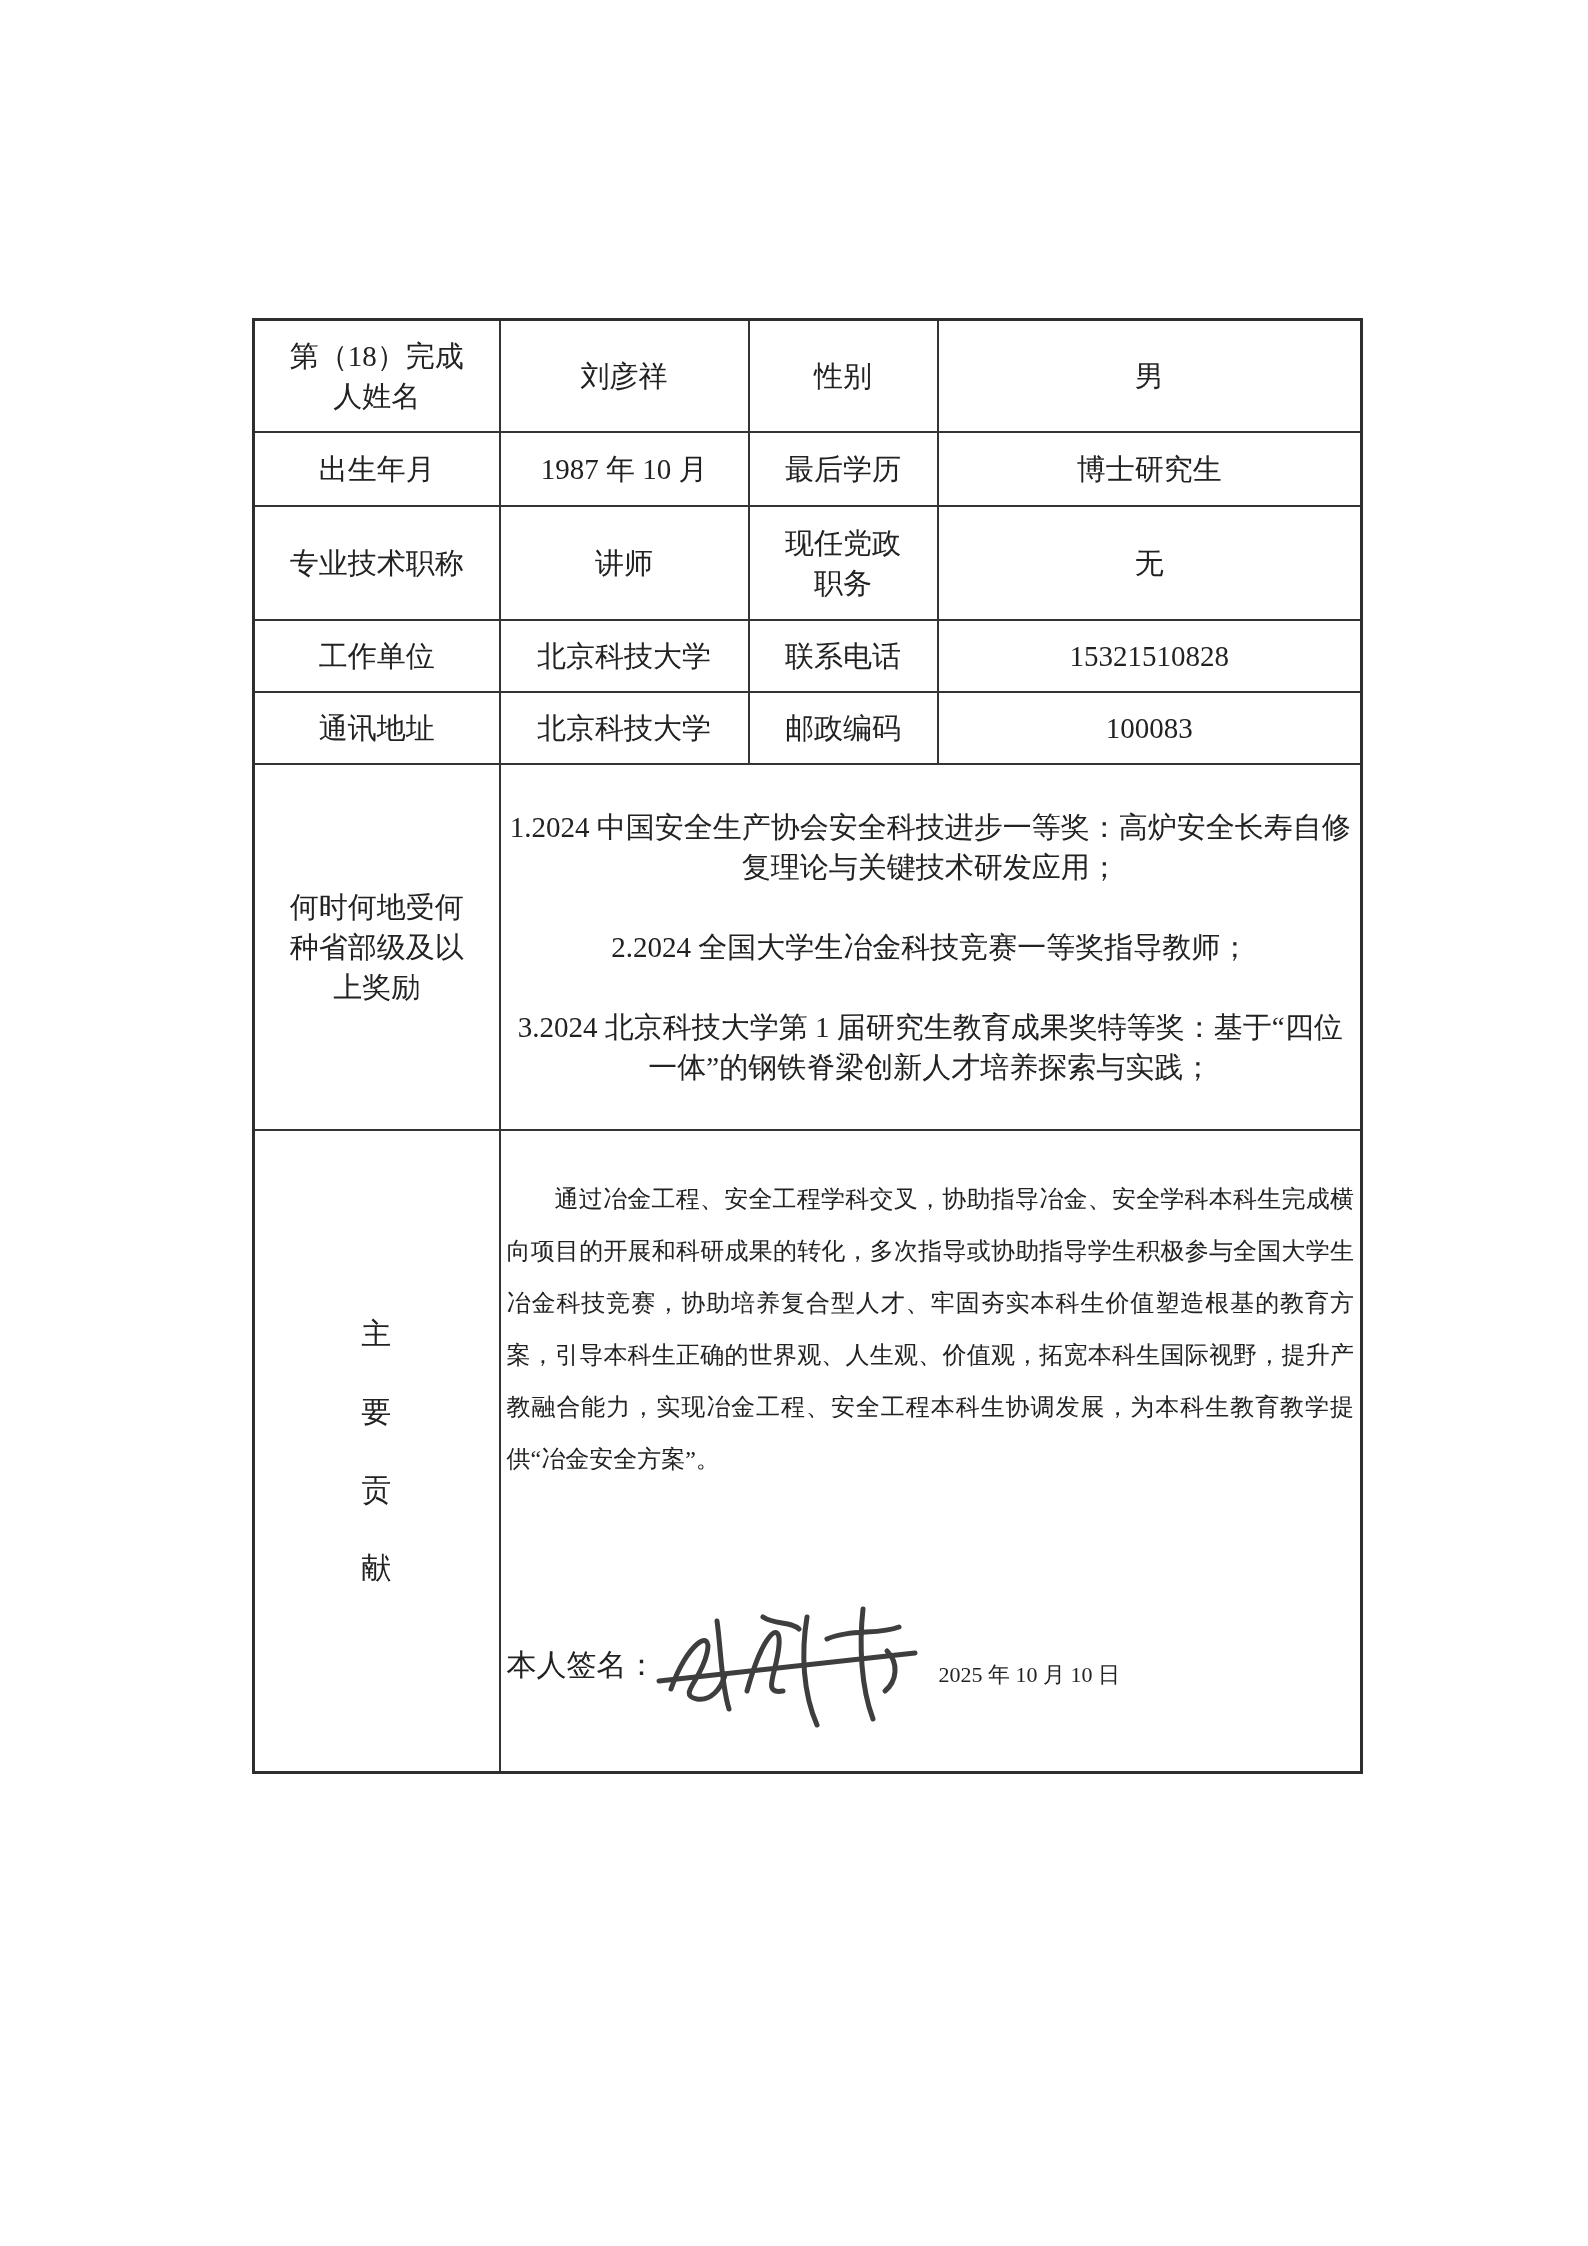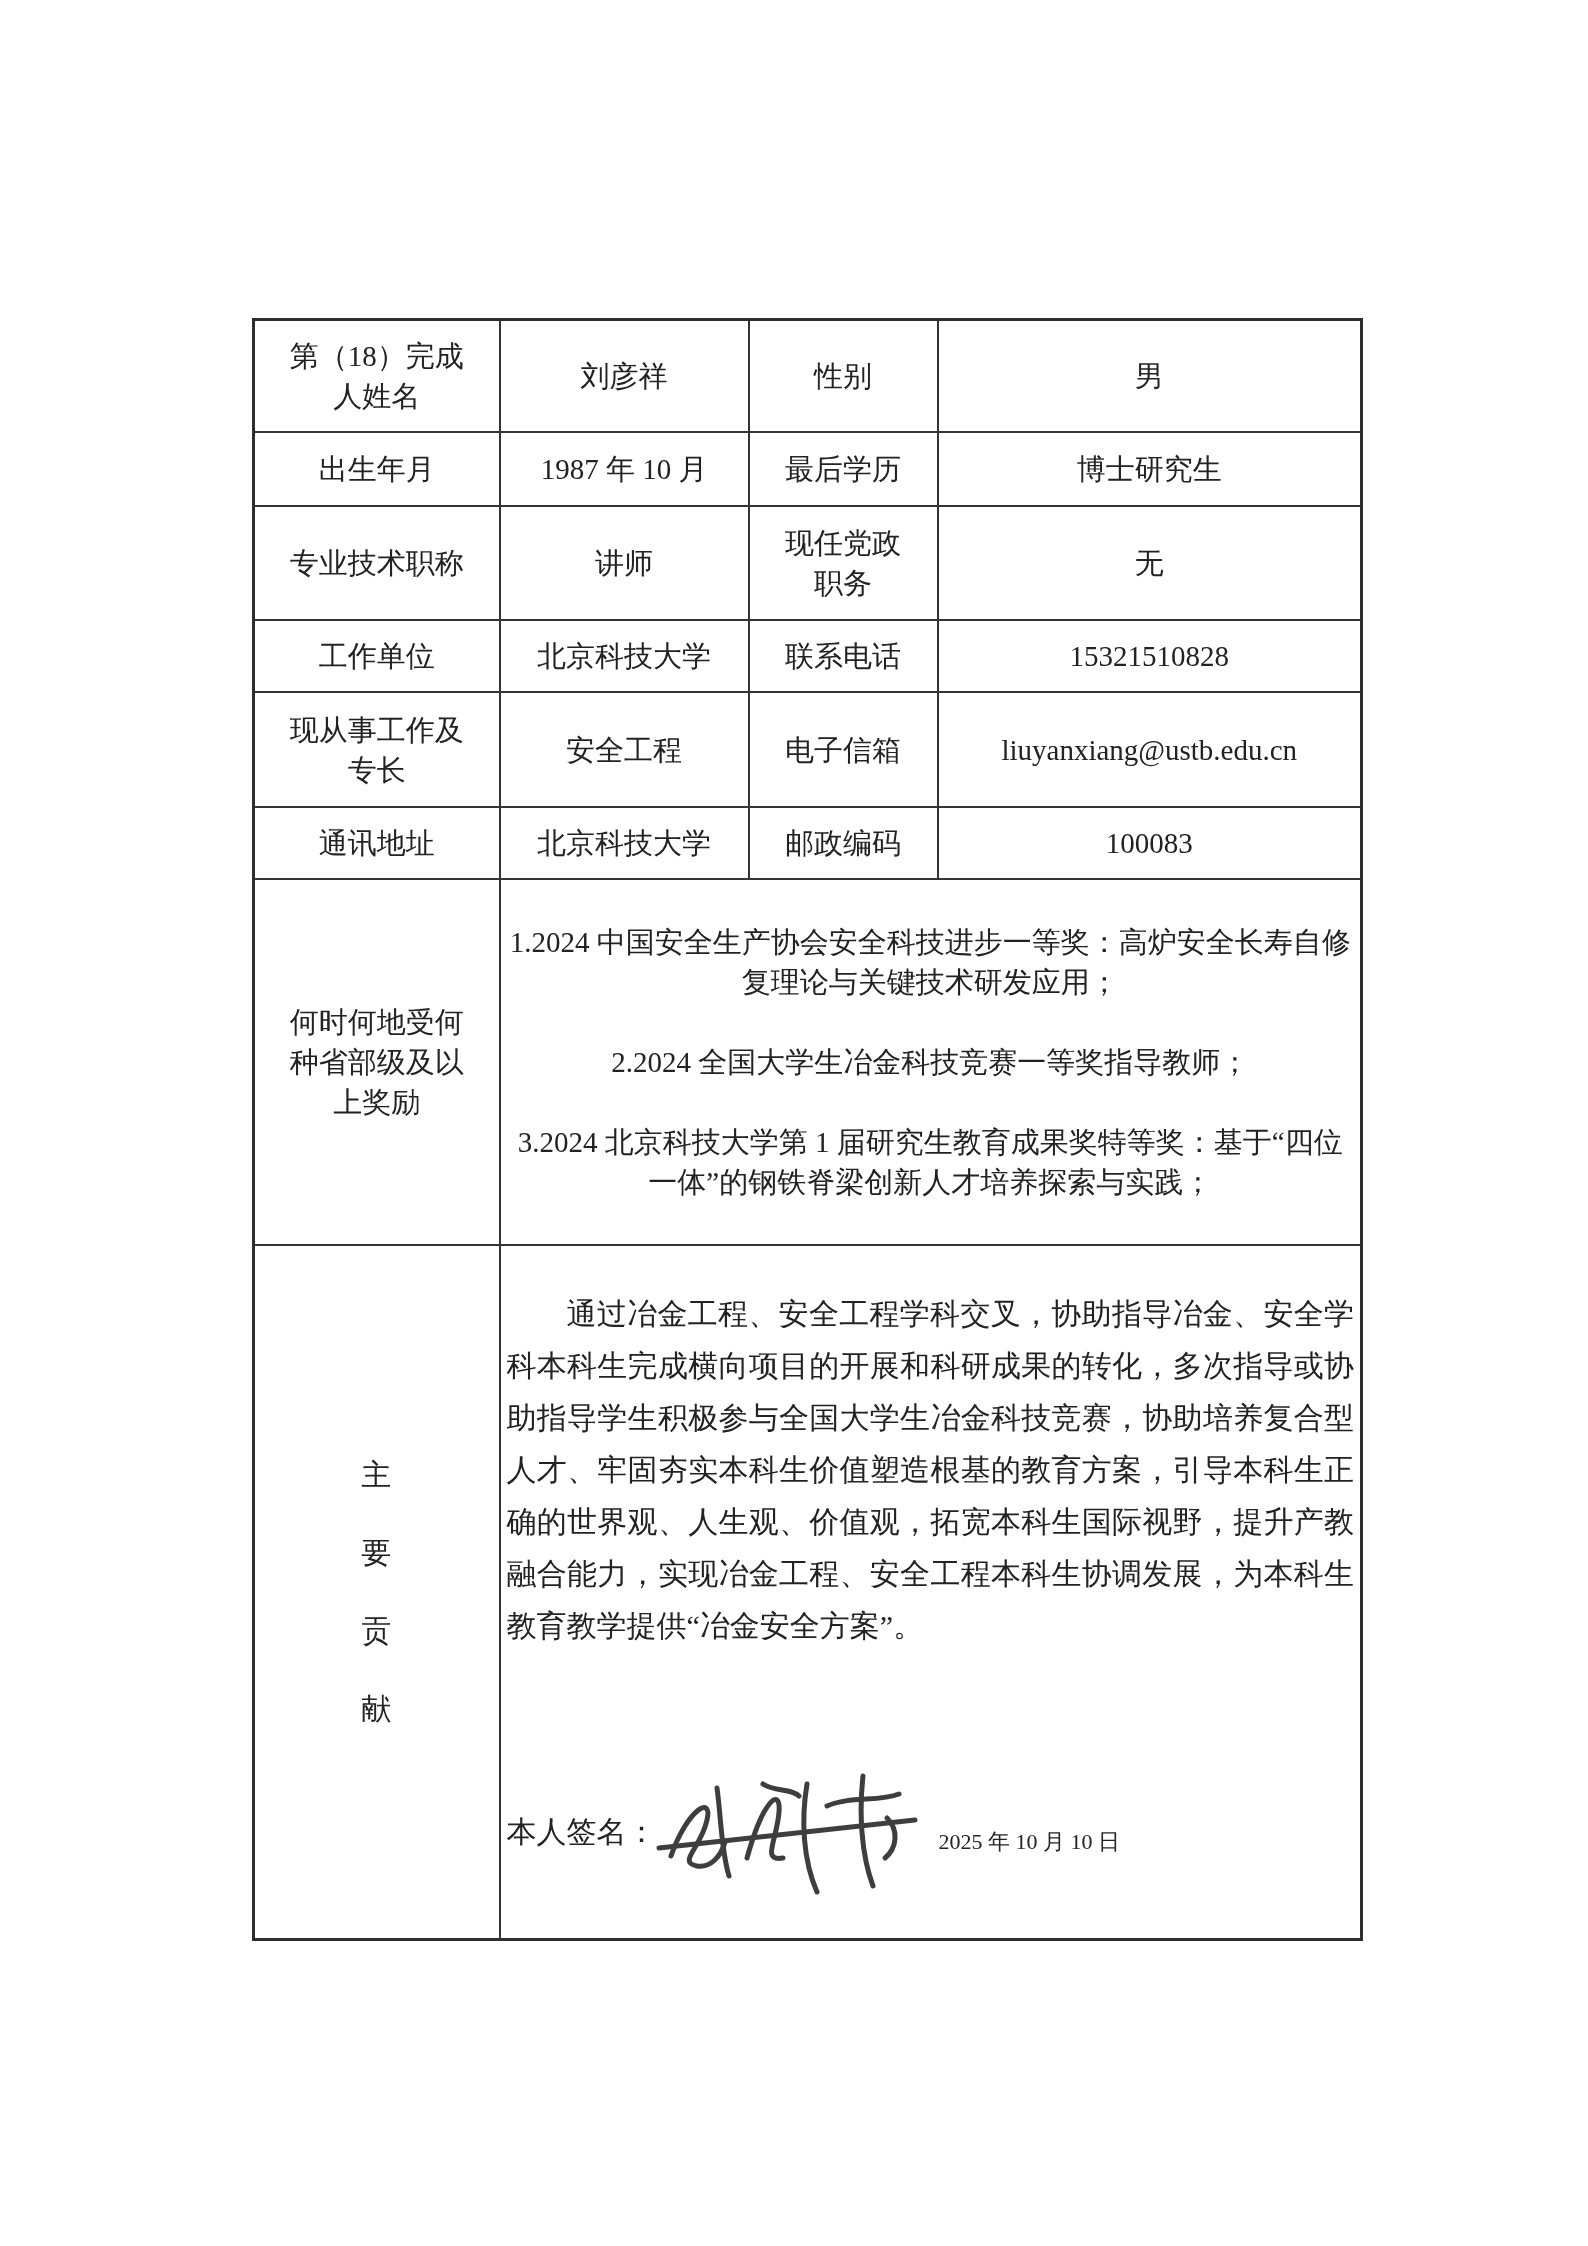--- a/index.html
+++ b/index.html
@@ -37,21 +37,21 @@
   td.block{
     text-align:justify;vertical-align:middle;
     padding:14px 18px;
     font-size:30px;line-height:51px;
   }
   .award-item{margin:0;}
   td.contrib-cell{vertical-align:top;padding:40px 18px 10px 18px;}
   .contrib-text{
     text-align:justify;
     text-indent:2em;
-    font-size:30px;line-height:52px;
+    font-size:24px;line-height:52px;
     white-space:normal;
   }
   .vlabel{
     font-size:30px;line-height:78px;
     letter-spacing:1px;
   }
   .sign-row{
     display:flex;align-items:center;
     margin-top:62px;
     white-space:nowrap;
@@ -91,27 +91,20 @@
         <td>现任党政
 职务</td>
         <td>无</td>
       </tr>
       <tr class="r5">
         <td>工作单位</td>
         <td>北京科技大学</td>
         <td>联系电话</td>
         <td>15321510828</td>
       </tr>
-      <tr class="r6">
-        <td>现从事工作及
-专长</td>
-        <td>安全工程</td>
-        <td>电子信箱</td>
-        <td>liuyanxiang@ustb.edu.cn</td>
-      </tr>
       <tr class="r7">
         <td>通讯地址</td>
         <td>北京科技大学</td>
         <td>邮政编码</td>
         <td>100083</td>
       </tr>
       <tr class="r8">
         <td>何时何地受何
 种省部级及以
 上奖励</td>

